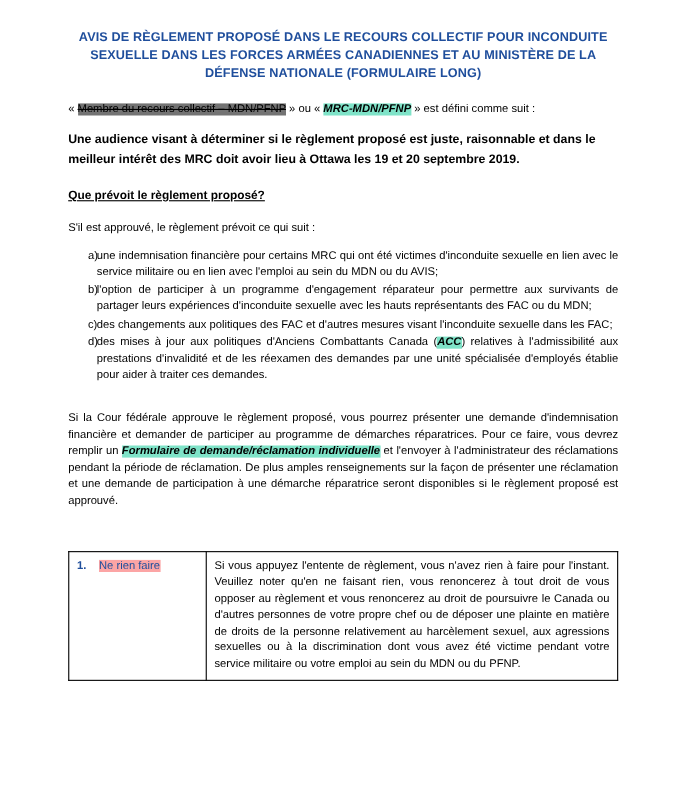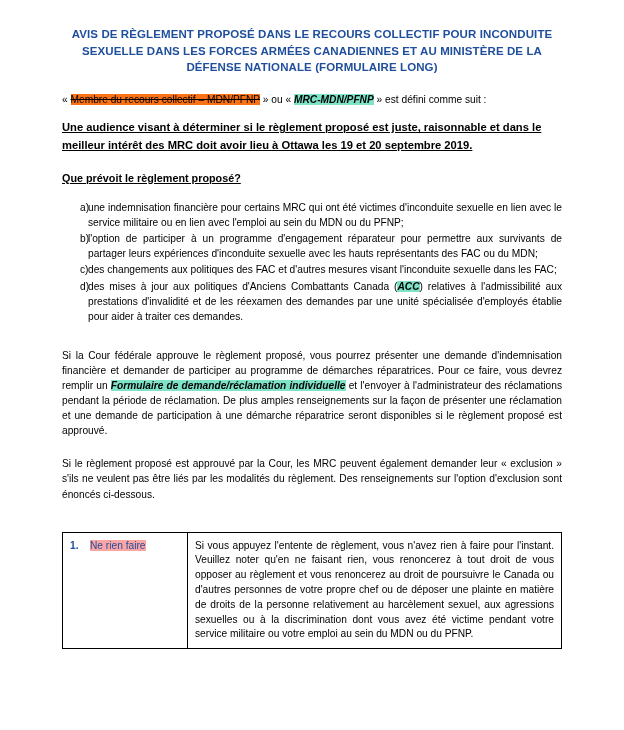--- a/index.html
+++ b/index.html
@@ -44,40 +44,39 @@
   .def-line {
     font-size: 10.2px;
     line-height: 1.5;
     margin: 0 0 8px 0;
   }
   .hl-green {
     background: #7FE3C8;
     font-style: italic;
   }
   .hl-green-strike {
-    background: #f97316;
+    background: #737373;
     text-decoration: line-through;
   }
   .bold {
     font-weight: bold;
   }
   .indent-block {
     margin: 0 0 12px 38px;
     font-size: 10.2px;
     line-height: 1.5;
     text-align: left;
   }
   .italic {
     font-style: italic;
   }
   .hearing {
     font-size: 11.2px;
     line-height: 1.55;
     font-weight: bold;
-    text-decoration: underline;
     margin: 12px 0 18px 0;
   }
   .heading2 {
     font-size: 10.8px;
     font-weight: bold;
     text-decoration: underline;
     margin: 0 0 16px 0;
   }
   .list {
     margin: 0 0 12px 0;
@@ -142,25 +141,26 @@
 
     <div class="def-line">
       <span>« </span><span class="hl-green-strike">Membre du recours collectif – MDN/PFNP</span><span> » ou « </span><span class="hl-green bold">MRC-MDN/PFNP</span><span> » est défini comme suit :</span>
     </div>
 
 
     <div class="hearing">Une audience visant à déterminer si le règlement proposé est juste, raisonnable et dans le meilleur intérêt des MRC doit avoir lieu à Ottawa les 19 et 20 septembre 2019.</div>
 
     <div class="heading2">Que prévoit le règlement proposé?</div>
 
+    <div class="para">S'il est approuvé, le règlement prévoit ce qui suit :</div>
 
     <ul class="list">
       <li>
         <span class="marker">a)</span>
-        <span class="itemtext">une indemnisation financière pour certains MRC qui ont été victimes d'inconduite sexuelle en lien avec le service militaire ou en lien avec l'emploi au sein du MDN ou du PFNP;</span>
+        <span class="itemtext">une indemnisation financière pour certains MRC qui ont été victimes d'inconduite sexuelle en lien avec le service militaire ou en lien avec l'emploi au sein du MDN ou du AVIS;</span>
       </li>
       <li>
         <span class="marker">b)</span>
         <span class="itemtext">l'option de participer à un programme d'engagement réparateur pour permettre aux survivants de partager leurs expériences d'inconduite sexuelle avec les hauts représentants des FAC ou du MDN;</span>
       </li>
       <li>
         <span class="marker">c)</span>
         <span class="itemtext">des changements aux politiques des FAC et d'autres mesures visant l'inconduite sexuelle dans les FAC;</span>
       </li>
       <li>
@@ -170,21 +170,20 @@
     </ul>
 
     <div class="spacer-12"></div>
 
     <div class="para">
       <span>Si la Cour fédérale approuve le règlement proposé, vous pourrez présenter une demande d'indemnisation financière et demander de participer au programme de démarches réparatrices. Pour ce faire, vous devrez remplir un </span><span class="hl-green bold">Formulaire de demande/réclamation individuelle</span><span> et l'envoyer à l'administrateur des réclamations pendant la période de réclamation. De plus amples renseignements sur la façon de présenter une réclamation et une demande de participation à une démarche réparatrice seront disponibles si le règlement proposé est approuvé.</span>
     </div>
 
     <div class="spacer-8"></div>
 
-    <div class="para">Si le règlement proposé est approuvé par la Cour, les MRC peuvent également demander leur « exclusion » s'ils ne veulent pas être liés par les modalités du règlement. Des renseignements sur l'option d'exclusion sont énoncés ci-dessous.</div>
 
     <div class="spacer-16"></div>
 
 
     <table class="rights">
       <tbody>
         <tr>
           <td class="opt-num">
             <span class="num">1.</span><span class="opt-label-hl">Ne rien faire</span>
           </td>

